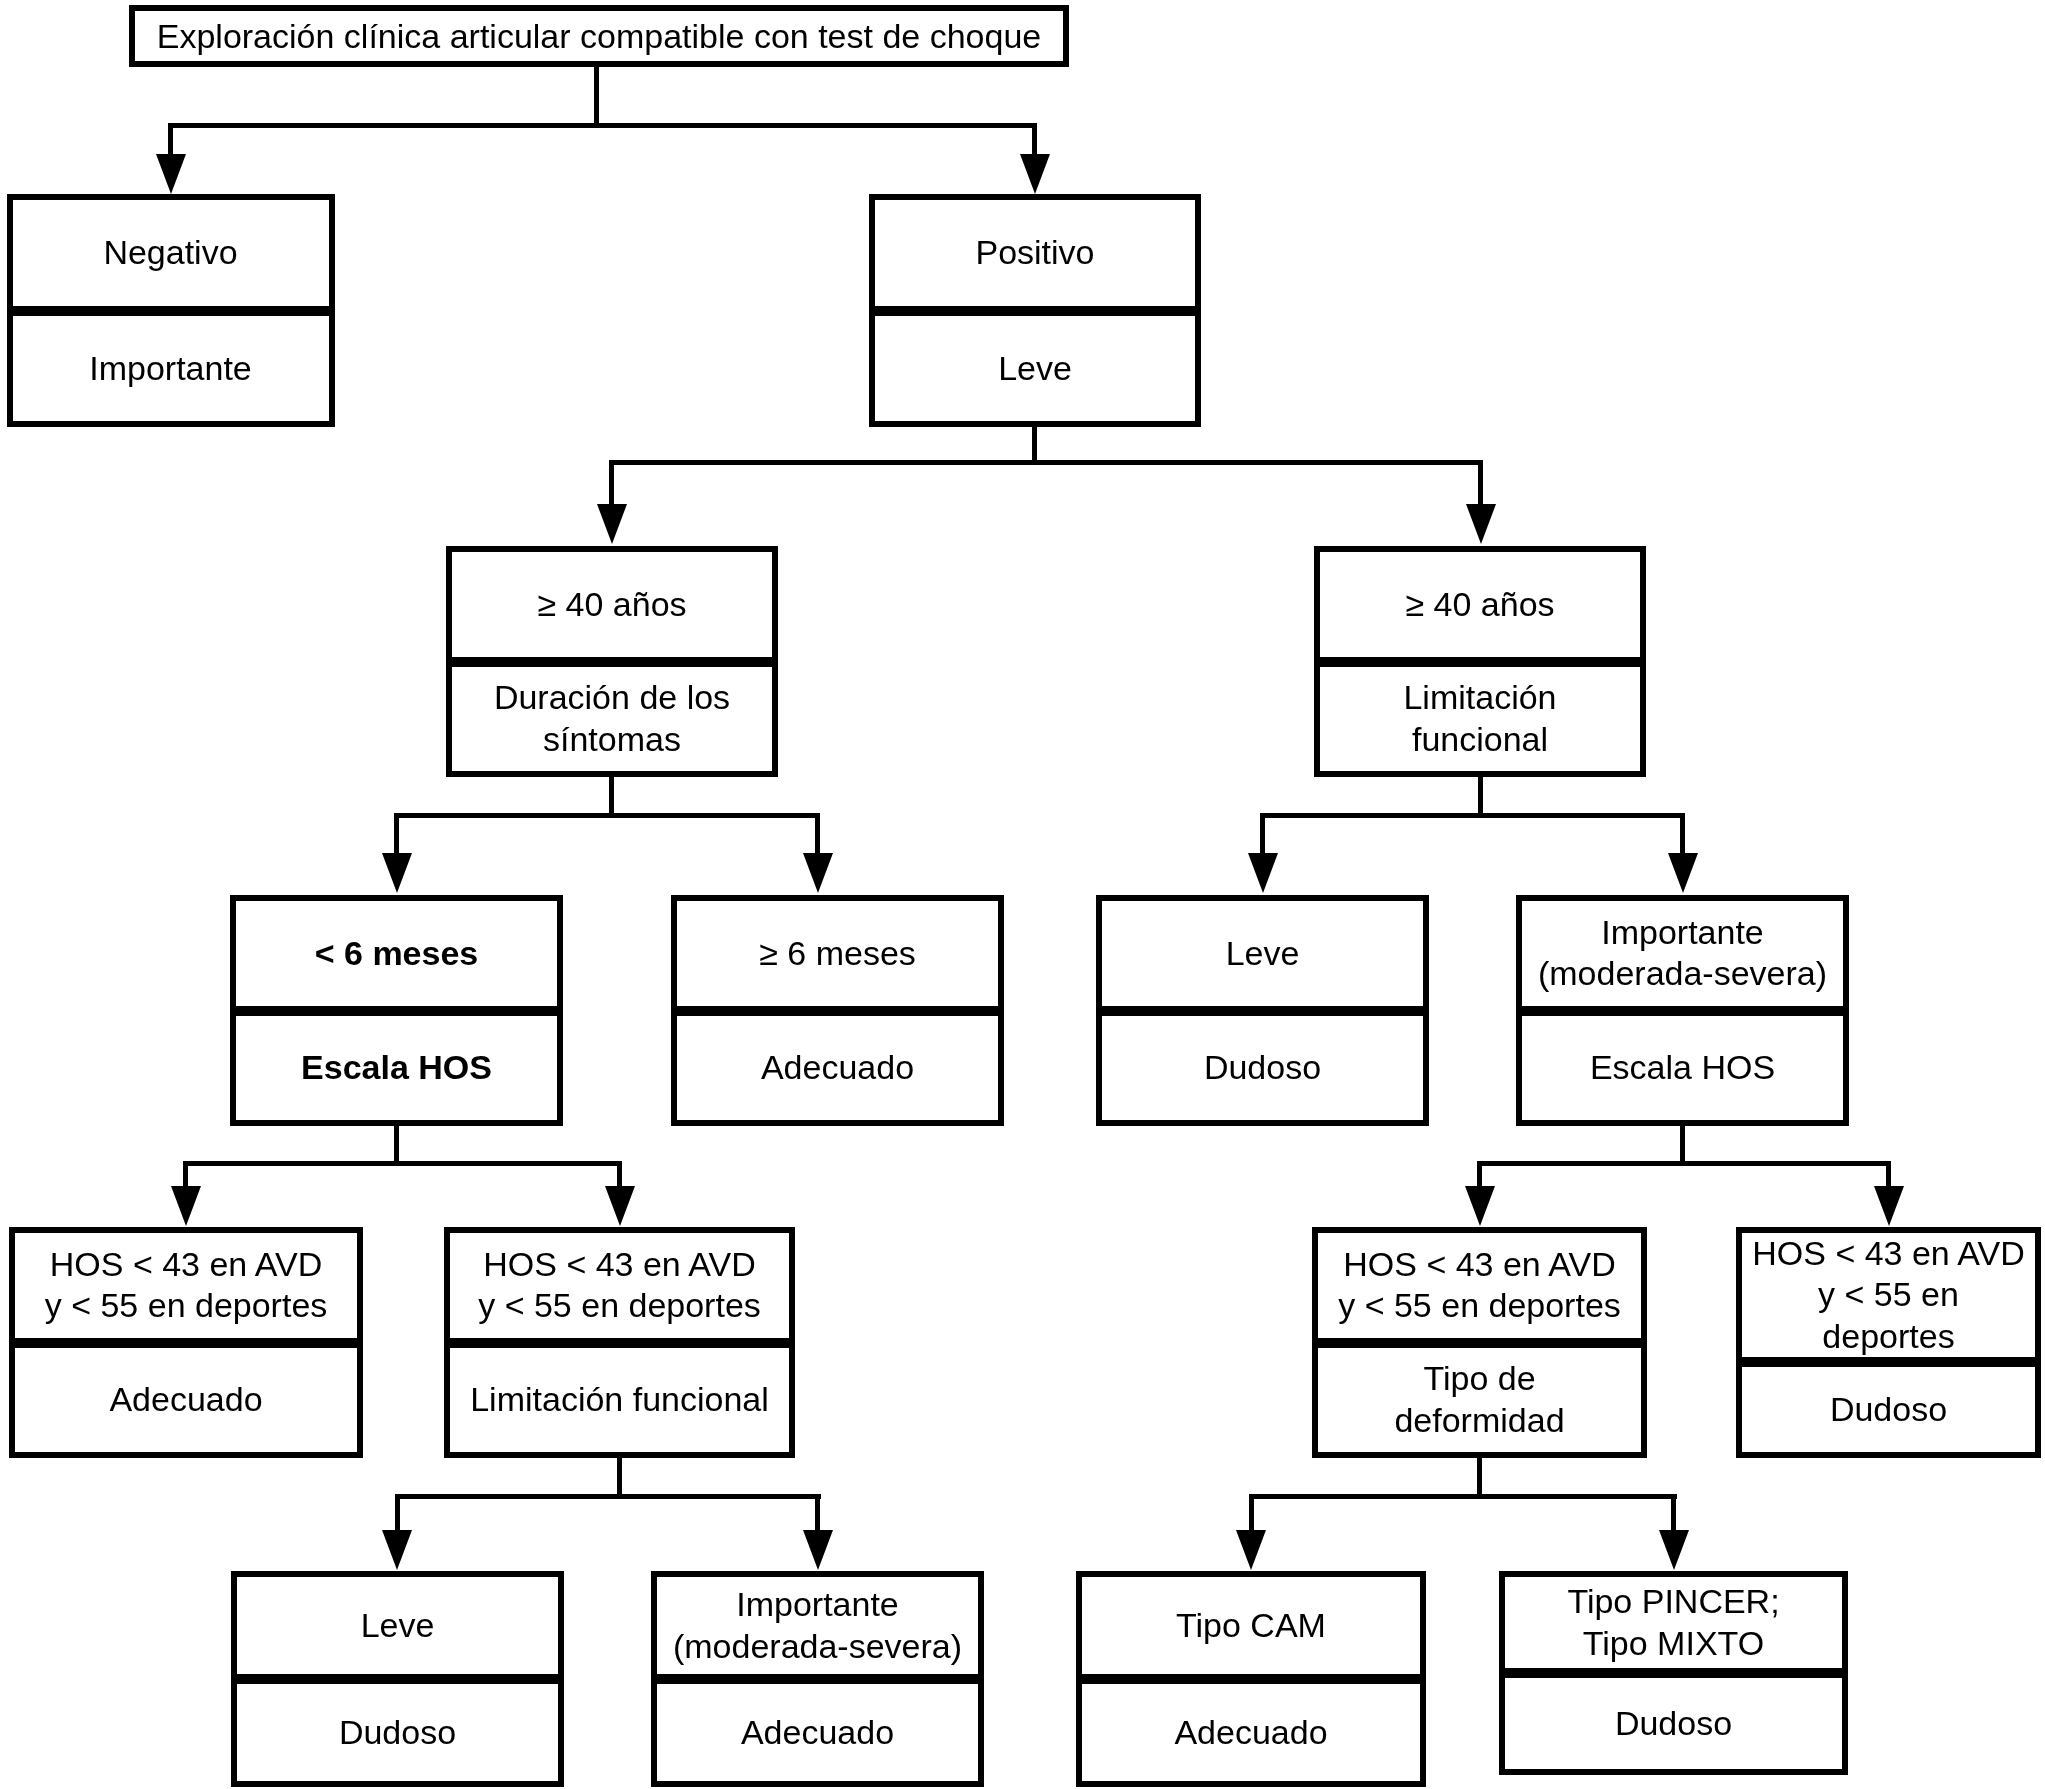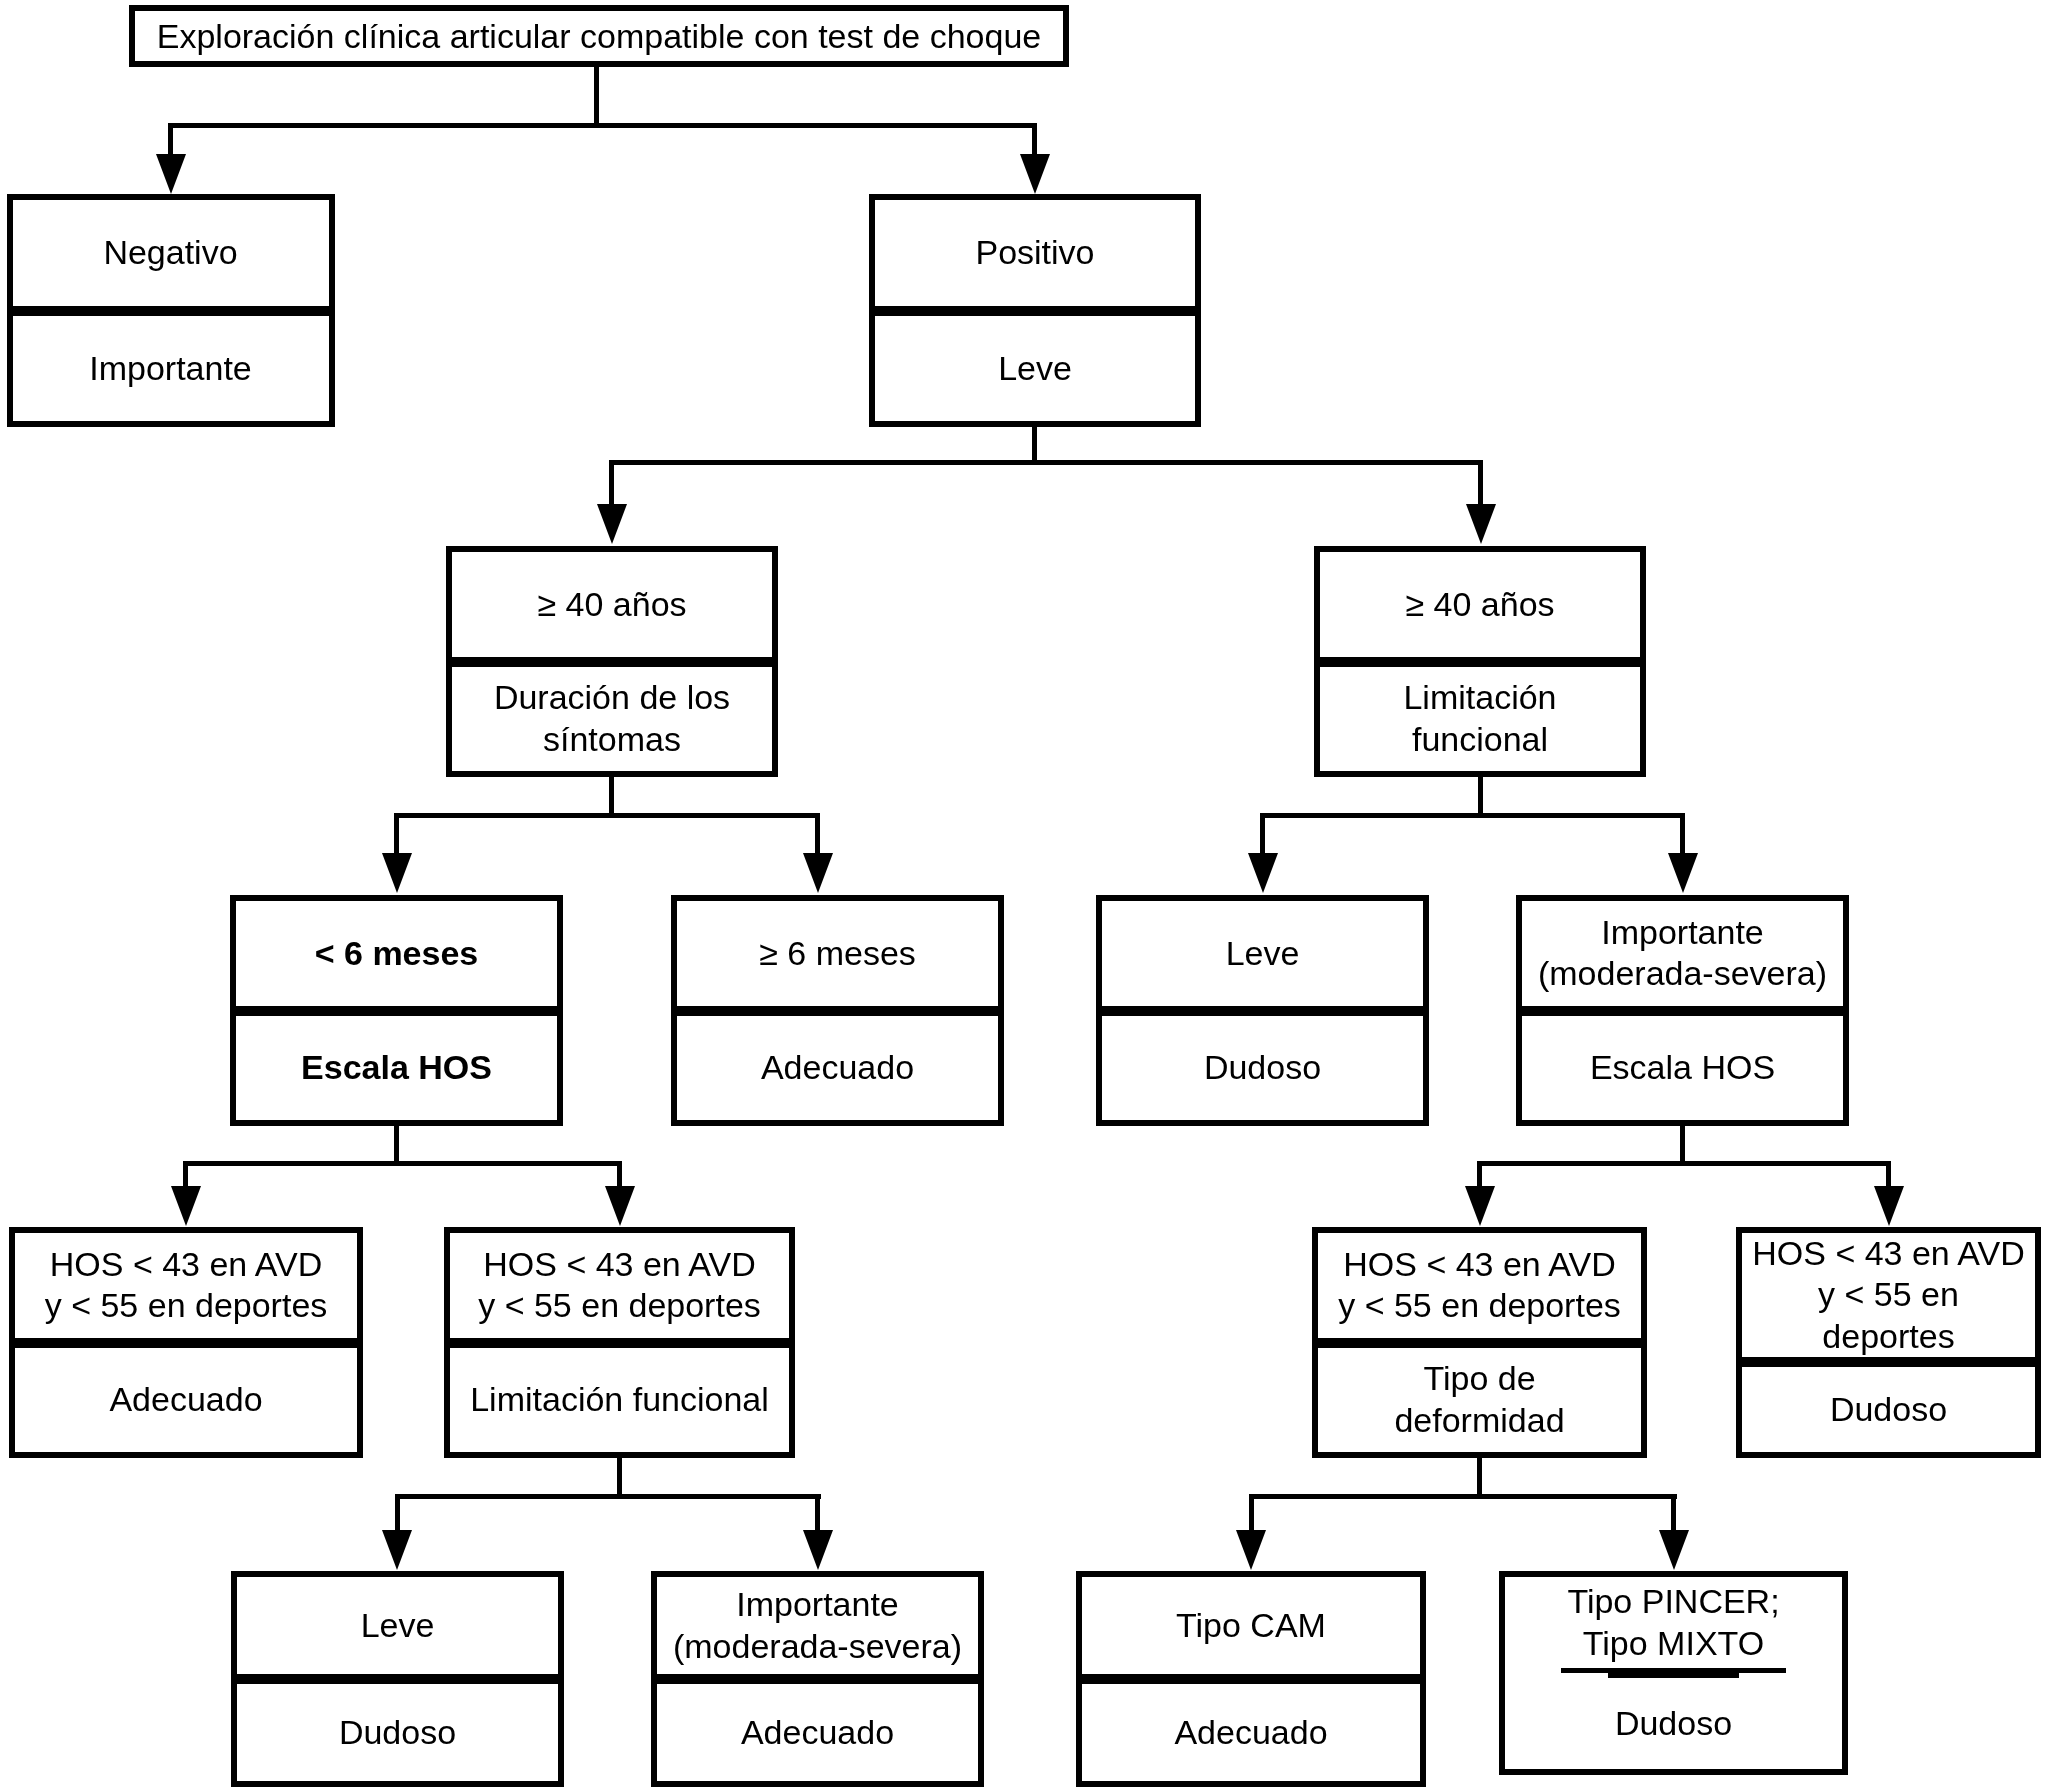--- a/index.html
+++ b/index.html
@@ -193,20 +193,20 @@
   </div>
   <div class="node" style="left:651px; top:1571px; width:333px; height:216px;">
     <div class="cell top">Importante
 (moderada-severa)</div>
     <div class="cell bottom">Adecuado</div>
   </div>
   <div class="node" style="left:1076px; top:1571px; width:350px; height:216px;">
     <div class="cell top">Tipo CAM</div>
     <div class="cell bottom">Adecuado</div>
   </div>
-  <div class="node" style="left:1499px; top:1571px; width:349px; height:204px;align-items:center;">
+  <div class="node" style="left:1499px; top:1571px; width:349px; height:204px;">
     <div class="cell top">Tipo PINCER;
 Tipo MIXTO</div>
     <div class="cell bottom">Dudoso</div>
   </div>
 
 </div>
 
 
 </body></html>

